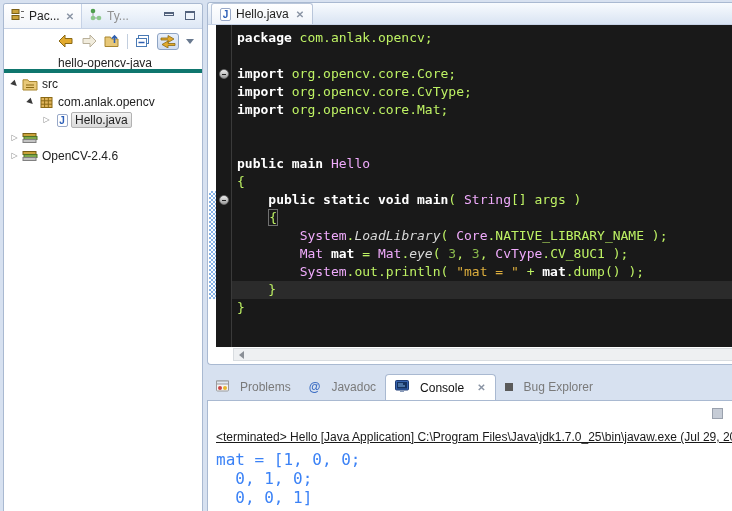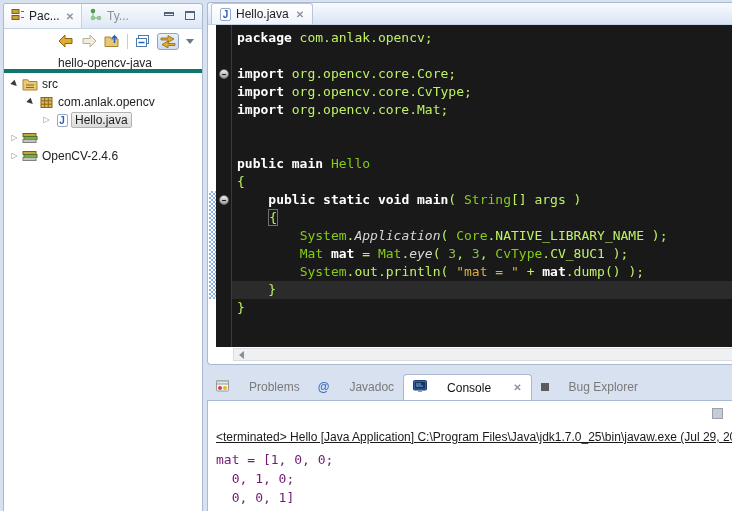--- a/index.html
+++ b/index.html
@@ -55,44 +55,44 @@
   .fold-ruler{width:16px;background:#191919;border-right:1px solid #3a3a3a;position:relative;flex:none;}
   .fold-minus{position:absolute;left:3px;width:10px;height:10px;border-radius:50%;
     background:linear-gradient(#ececec,#9c9c9c);border:1px solid #6a6a6a;}
   .fold-minus::after{content:"";position:absolute;left:2px;top:3.5px;width:4px;height:1px;background:#222;}
   .code-area{flex:1;background:#191919;overflow:hidden;padding:4px 0 0 5px;
     font-family:"DejaVu Sans Mono",monospace;font-size:13px;line-height:18px;}
   .code-line{height:18px;white-space:pre;color:#cfcfcf;}
   .code-line.current{background:#2b2b2b;margin-left:-5px;padding-left:5px;}
   .tk{color:#ffffff;font-weight:bold;}
   .tp{color:#bef264;}
-  .tc{color:#84cc16;}
+  .tc{color:#f0abfc;}
   .tf{color:#bef264;}
   .tn{color:#8aba4c;}
   .ts{color:#ddae3d;}
   .ti{color:#d8d8d8;font-style:italic;}
   .tb{border:1px solid #707070;}
   .editor-hscroll{position:absolute;left:25px;right:0;top:345px;height:13px;
     background:#eef0f2;border:1px solid #d8dce0;border-right:none;display:flex;align-items:center;}
   .scroll-arrow-left{width:0;height:0;border-top:4px solid transparent;border-bottom:4px solid transparent;
     border-right:5px solid #8a8f96;margin-left:5px;}
 
   
   .console-panel{position:absolute;left:207px;top:374px;width:525px;height:137px;}
   .console-tabbar{height:26px;display:flex;align-items:stretch;overflow:hidden;}
-  .btab{display:flex;align-items:center;gap:20px;padding:0 9px;font-size:12px;color:#7a7a7a;white-space:nowrap;}
+  .btab{display:flex;align-items:center;gap:11px;padding:0 9px;font-size:12px;color:#7a7a7a;white-space:nowrap;}
   .btab.active{background:#ffffff;border:1px solid #a9b9d1;border-bottom:none;border-radius:4px 4px 0 0;color:#111;}
   .console-body{position:absolute;top:26px;left:0;right:0;bottom:0;background:#fff;
     border-top:1px solid #a9b9d1;border-left:1px solid #a9b9d1;border-radius:0 0 0 0;}
   .console-toolbtn{position:absolute;top:7px;right:9px;width:11px;height:11px;
     background:#c6ccd6;border:1px solid #9aa1ad;}
   .console-status{position:absolute;top:29px;left:8px;right:0;font-size:12px;color:#1a1a1a;
     text-decoration:underline;white-space:nowrap;overflow:hidden;}
   .console-output{position:absolute;top:49px;left:8px;right:0;bottom:0;
-    font-family:"DejaVu Sans Mono",monospace;font-size:13px;color:#701a75;}
+    font-family:"DejaVu Sans Mono",monospace;font-size:16px;color:#3b82f6;}
   .console-output div{white-space:pre;line-height:19px;}
   .bugsq{width:8px;height:8px;background:#5a5a5a;display:inline-block;}
 </style>
 </head>
 <body>
 
 <div class="panel-left">
   <div class="view-tabbar">
     <div class="vtab active">
       <span><svg width="14" height="13">
@@ -228,21 +228,21 @@
         <div class="code-line"></div>
         <div class="code-line"><span class="tk">import</span><span class="tp"> org.opencv.core.Core;</span></div>
         <div class="code-line"><span class="tk">import</span><span class="tp"> org.opencv.core.CvType;</span></div>
         <div class="code-line"><span class="tk">import</span><span class="tp"> org.opencv.core.Mat;</span></div>
         <div class="code-line"></div>
         <div class="code-line"></div>
         <div class="code-line"><span class="tk">public</span><span class="tp"> </span><span class="tk">main</span><span class="tp"> </span><span class="tc">Hello</span></div>
         <div class="code-line"><span class="tp">{</span></div>
         <div class="code-line"><span class="tp">    </span><span class="tk">public</span><span class="tp"> </span><span class="tk">static</span><span class="tp"> </span><span class="tk">void</span><span class="tp"> </span><span class="tk">main</span><span class="tp">( </span><span class="tc">String</span><span class="tp">[] </span><span class="tf">args</span><span class="tp"> )</span></div>
         <div class="code-line"><span class="tp">    </span><span class="tp tb">{</span></div>
-        <div class="code-line"><span class="tp">        </span><span class="tc">System</span><span class="tp">.</span><span class="ti">Application</span><span class="tp">( </span><span class="tc">Core</span><span class="tp">.</span><span class="tf">NATIVE_LIBRARY_NAME</span><span class="tp"> );</span></div>
+        <div class="code-line"><span class="tp">        </span><span class="tc">System</span><span class="tp">.</span><span class="ti">LoadLibrary</span><span class="tp">( </span><span class="tc">Core</span><span class="tp">.</span><span class="tf">NATIVE_LIBRARY_NAME</span><span class="tp"> );</span></div>
         <div class="code-line"><span class="tp">        </span><span class="tc">Mat</span><span class="tp"> </span><span class="tk">mat</span><span class="tp"> = </span><span class="tc">Mat</span><span class="tp">.</span><span class="ti">eye</span><span class="tp">( </span><span class="tn">3</span><span class="tp">, </span><span class="tn">3</span><span class="tp">, </span><span class="tc">CvType</span><span class="tp">.</span><span class="tf">CV_8UC1</span><span class="tp"> );</span></div>
         <div class="code-line"><span class="tp">        </span><span class="tc">System</span><span class="tp">.</span><span class="tf">out</span><span class="tp">.</span><span class="tp">println</span><span class="tp">( </span><span class="ts">"mat = "</span><span class="tp"> + </span><span class="tk">mat</span><span class="tp">.dump() );</span></div>
         <div class="code-line current"><span class="tp">    }</span></div>
         <div class="code-line"><span class="tp">}</span></div>
       </div>
   </div>
   <div class="editor-hscroll">
     <span class="scroll-arrow-left"></span>
   </div>
 </div>

